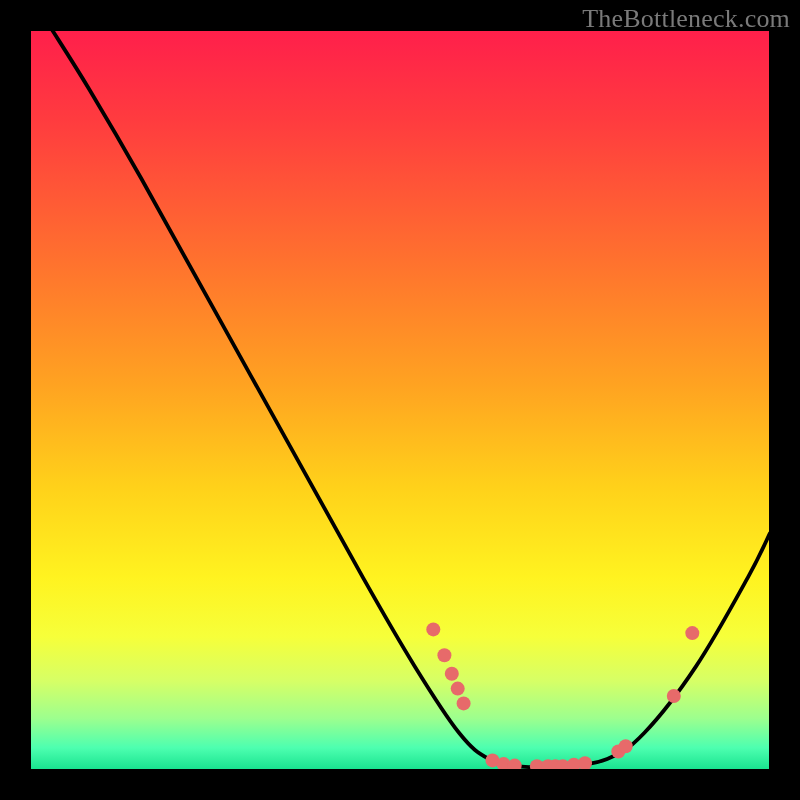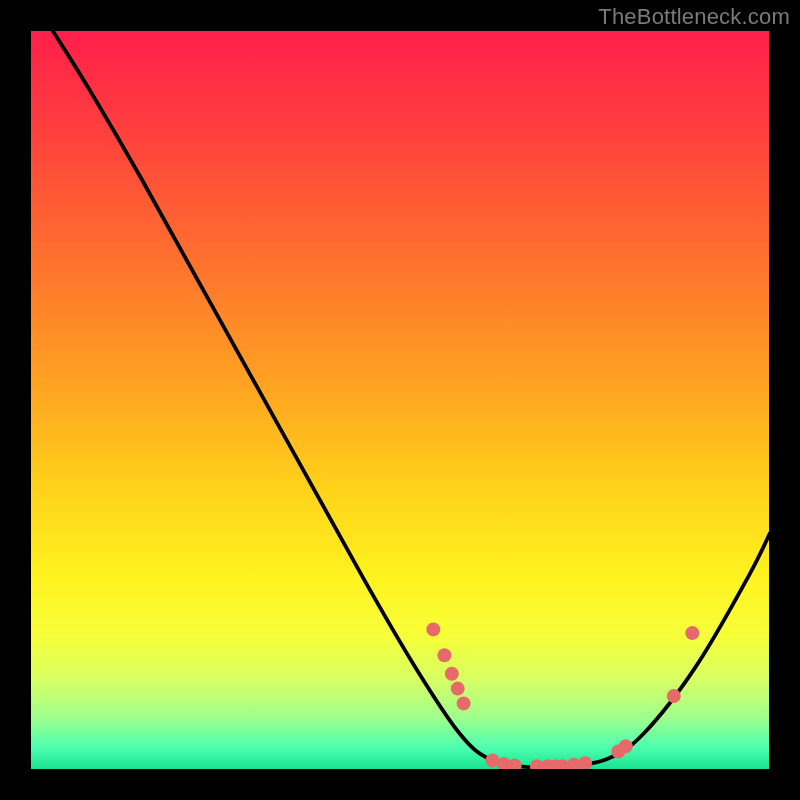--- a/index.html
+++ b/index.html
@@ -17,24 +17,25 @@
     top: 0;
     width: 800px;
     height: 800px;
     background: #000;
   }
   .watermark {
     position: absolute;
     top: 4px;
     right: 10px;
     color: #7a7a7a;
-    font-size: 22px;
+    font-size: 26px;
     font-weight: 500;
     letter-spacing: 0.2px;
     user-select: none;
+    font-family: Liberation Serif, serif;
   }
   svg {
     position: absolute;
     left: 0;
     top: 0;
   }
 </style>
 </head>
 <body>
 

